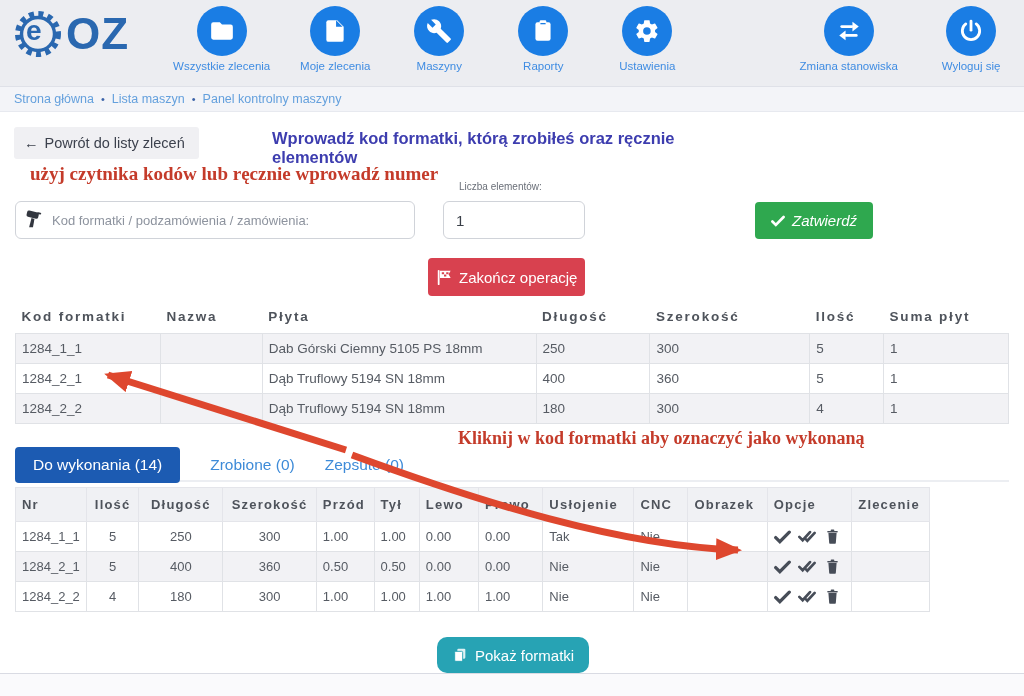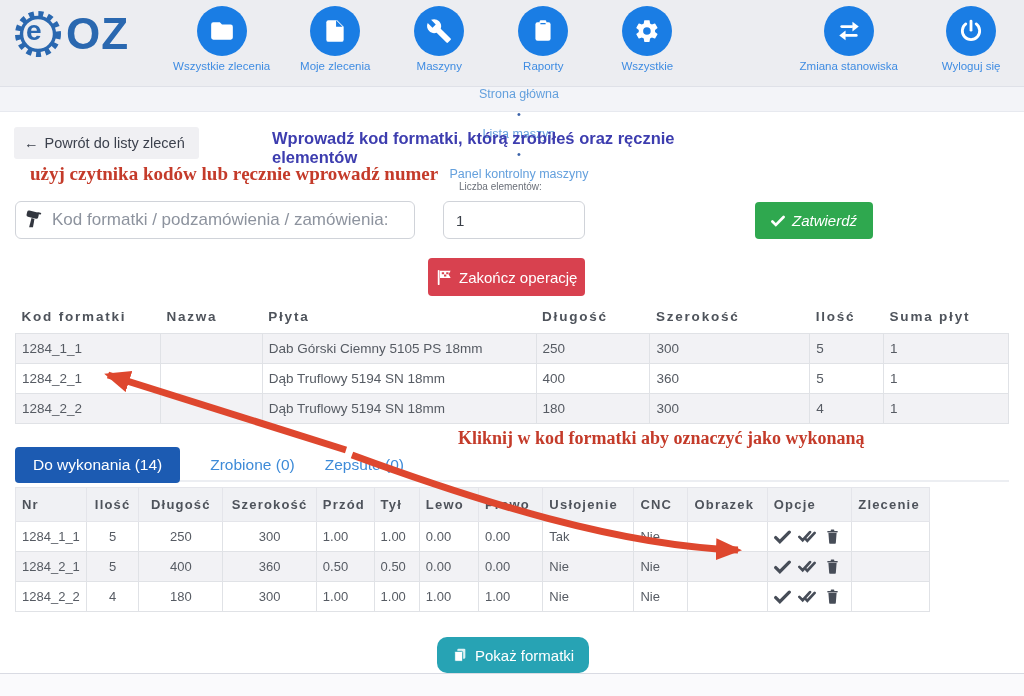--- a/index.html
+++ b/index.html
@@ -17,39 +17,39 @@
   .nav-main { display:flex; margin:6px 0 0 44px; gap:26px; }
   .nav-right { display:flex; margin:6px 14px 0 auto; gap:34px; }
   .nav-item { display:flex; flex-direction:column; align-items:center; width:auto; min-width:78px; cursor:pointer; }
   .nav-circle { width:50px; height:50px; border-radius:50%; background:#1a7de4;
                 display:flex; align-items:center; justify-content:center; }
   .nav-label { margin-top:4px; font-size:11.5px; color:#3f8ce2; white-space:nowrap; }
 
   
   .breadcrumb { position:absolute; top:86px; left:0; width:1024px; height:26px;
                 background:#f3f4f8; border-top:1px solid #dfe1e8; border-bottom:1px solid #e7e9ef;
-                display:flex; align-items:center; padding-left:14px; font-size:12.5px; color:#64a0dd; gap:7px;flex-direction:column;}
+                display:flex; align-items:center; padding-left:14px; font-size:12.5px; color:#64a0dd; gap:7px;}
   .crumb { cursor:pointer; }
   .bullet { color:#3a62a8; font-size:11px; }
 
   
   .back-btn { position:absolute; top:127px; left:14px; background:#f0f0f3; color:#3c414d;
               font-size:14.5px; padding:8px 14px 8px 10px; border:none; border-radius:3px;
               cursor:pointer; display:flex; gap:6px; align-items:center;}
   .page-heading { position:absolute; top:129px; left:272px; width:470px;
                   font-size:16.5px; font-weight:700; color:#3d3daf; }
   .hint-red { font-family:"Liberation Serif", serif; color:#c43b2a; font-weight:600; }
   .scanner-hint { position:absolute; top:163px; left:30px; font-size:19px; }
   .click-hint { position:absolute; top:428px; left:458px; font-size:18px; }
   .qty-label { position:absolute; top:181px; left:459px; font-size:10px; color:#6a6f78; }
 
   .code-input-wrap { position:absolute; top:201px; left:15px; width:400px; height:38px; }
   .code-input-wrap svg { position:absolute; left:9px; top:8px; }
   .code-input { width:100%; height:100%; border:1px solid #d0d3d9; border-radius:6px;
-                padding:0 10px 0 36px; font-size:17px; color:#333; font-family:"Liberation Sans",sans-serif;}
+                padding:0 10px 0 36px; font-size:13px; color:#333; font-family:"Liberation Sans",sans-serif;}
   .code-input::placeholder { color:#8d939e; }
   .qty-input { position:absolute; top:201px; left:443px; width:142px; height:38px;
                border:1px solid #d0d3d9; border-radius:6px; padding:0 12px; font-size:15px; color:#3a3f48;
                font-family:"Liberation Sans",sans-serif;}
   .btn { border:none; border-radius:4px; color:#fff; font-size:15px; cursor:pointer;
          display:inline-flex; align-items:center; gap:7px; font-family:"Liberation Sans",sans-serif;}
   .btn-submit { position:absolute; top:202px; left:755px; height:37px; padding:0 16px; background:#2fa84f;font-style:italic; }
   .btn-finish { position:absolute; top:258px; left:428px; height:38px; padding:0 8px; background:#d8414f; }
   .btn-show { position:absolute; top:637px; left:437px; height:36px; padding:0 15px; background:#27a3b4;border-radius:10px; }
 
@@ -135,21 +135,21 @@
             </svg>
         </div>
         <div class="nav-label">Raporty</div>
       </div>
       <div class="nav-item">
         <div class="nav-circle">
           <svg width="26" height="26" viewBox="0 0 24 24">
               <path d="M19.4 13c.04-.33.06-.66.06-1s-.02-.67-.06-1l2.1-1.65a.5.5 0 0 0 .12-.64l-2-3.46a.5.5 0 0 0-.6-.22l-2.49 1a7.3 7.3 0 0 0-1.73-1l-.38-2.65A.5.5 0 0 0 13.92 2h-4a.5.5 0 0 0-.5.42l-.38 2.65c-.63.26-1.2.6-1.73 1l-2.49-1a.5.5 0 0 0-.6.22l-2 3.46a.5.5 0 0 0 .12.64L4.44 11c-.04.33-.06.66-.06 1s.02.67.06 1l-2.1 1.65a.5.5 0 0 0-.12.64l2 3.46c.14.24.42.34.6.22l2.49-1c.53.4 1.1.74 1.73 1l.38 2.65c.04.24.25.42.5.42h4c.25 0 .46-.18.5-.42l.38-2.65c.63-.26 1.2-.6 1.73-1l2.49 1c.24.1.5 0 .6-.22l2-3.46a.5.5 0 0 0-.12-.64L19.4 13zM11.92 15.5a3.5 3.5 0 1 1 0-7 3.5 3.5 0 0 1 0 7z" fill="#fff"></path>
             </svg>
         </div>
-        <div class="nav-label">Wszystkie</div>
+        <div class="nav-label">Ustawienia</div>
       </div>
     </div>
 
     <div class="nav-right">
       <div class="nav-item">
         <div class="nav-circle">
           <svg width="26" height="26" viewBox="0 0 24 24" fill="#fff">
               <rect x="4" y="6.6" width="12" height="2.6" rx="1.3"></rect>
               <path d="M15.2 3.4L21 7.9l-5.8 4.5z"></path>
               <rect x="8" y="14.8" width="12" height="2.6" rx="1.3"></rect>

